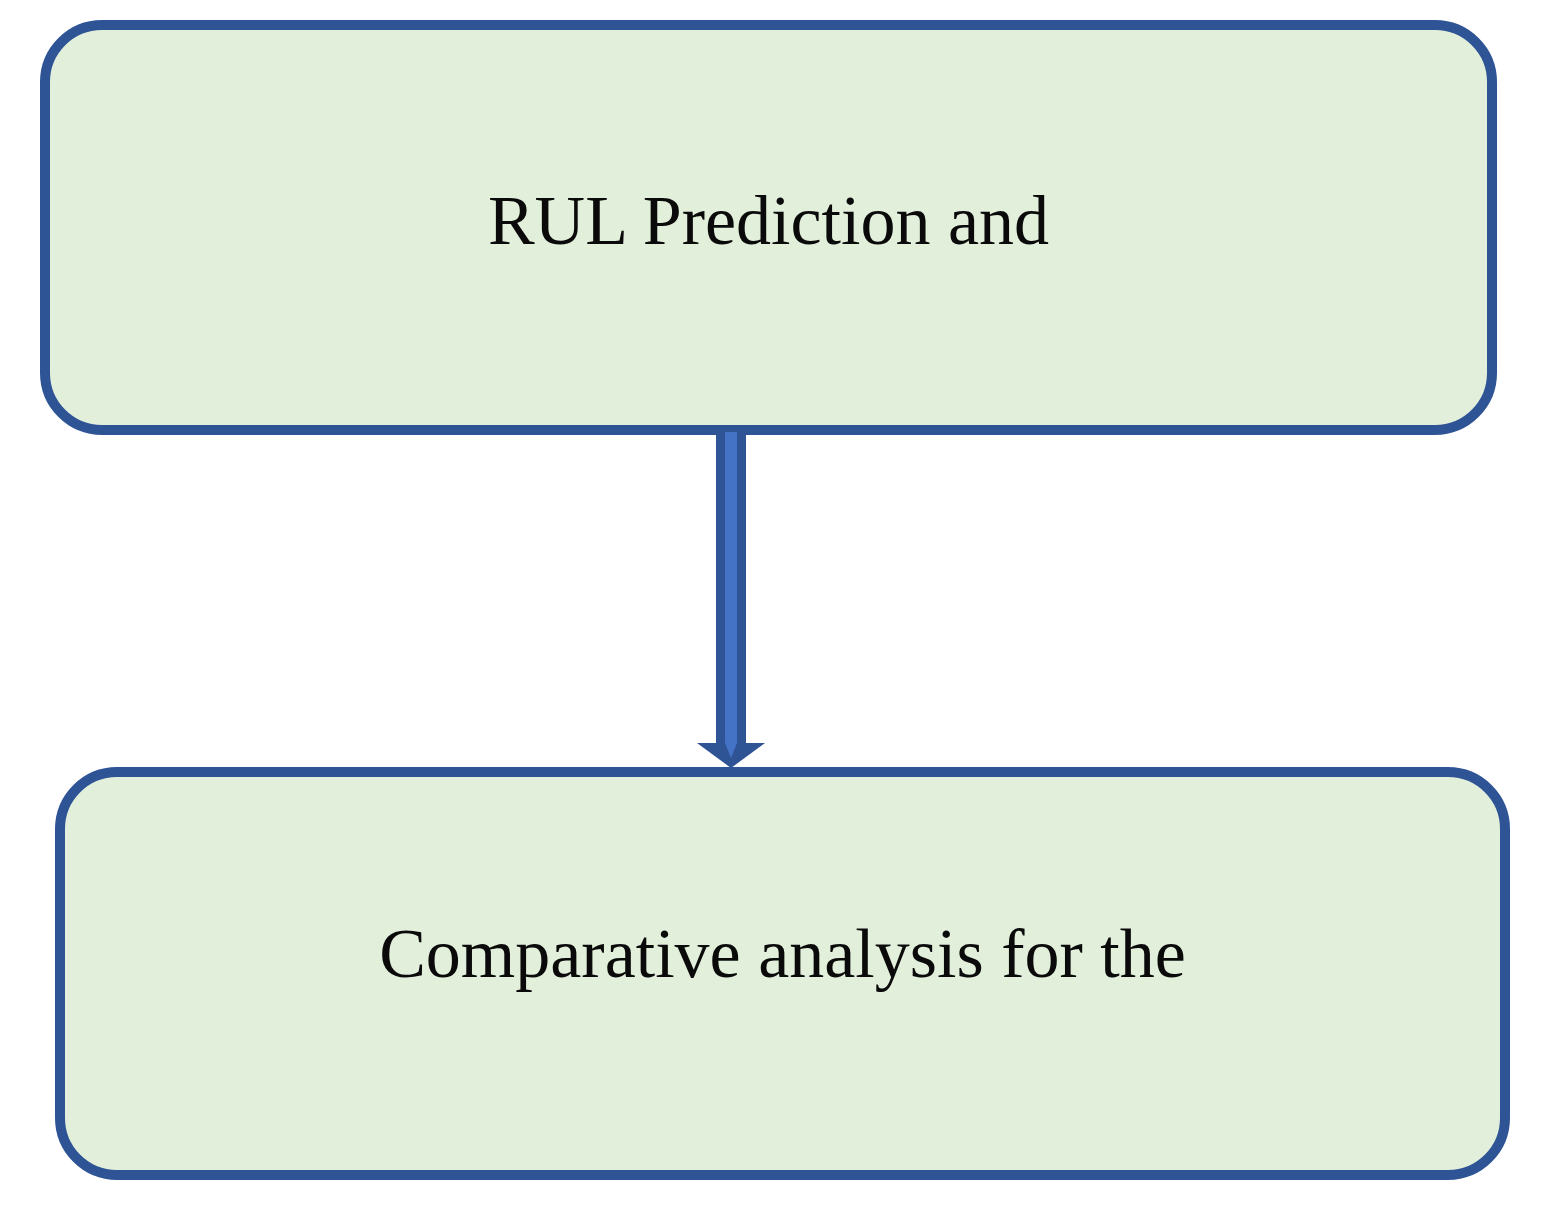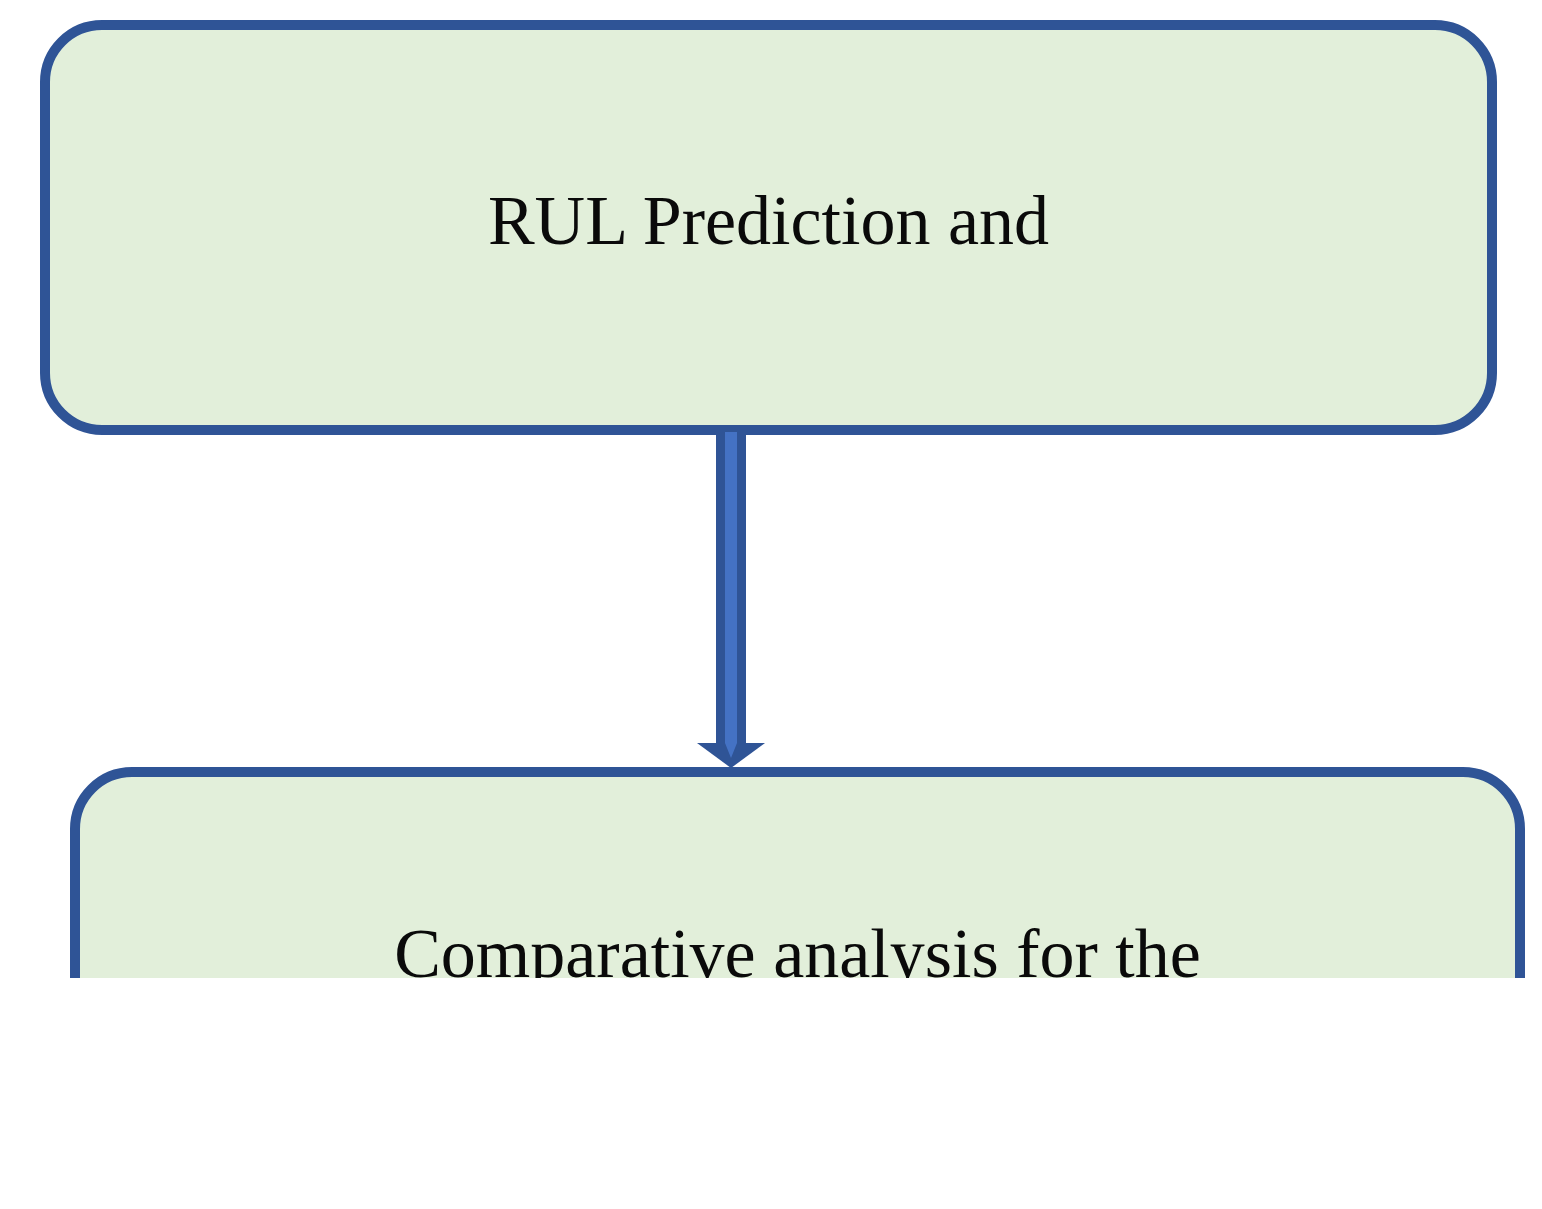--- a/index.html
+++ b/index.html
@@ -3,21 +3,21 @@
 <meta charset="utf-8">
 <style>
   html, body {
     margin: 0;
     padding: 0;
     background: #ffffff;
   }
   .canvas {
     position: relative;
     width: 1542px;
-    height: 978px;
+    height: 1209px;
     background: var(--bg, #ffffff);
     overflow: hidden;
     font-family: "Liberation Serif", "DejaVu Serif", serif;
   }
   .node {
     position: absolute;
     box-sizing: border-box;
     background: var(--node-fill, #e2efda);
     border: 10px solid var(--node-border, #2f5496);
     border-radius: 62px;
@@ -31,21 +31,21 @@
     font-weight: 400;
   }
   .node-top {
     left: 40px;
     top: 20px;
     width: 1457px;
     height: 415px;
     padding-bottom: 12px;
   }
   .node-bottom {
-    left: 70px;
+    left: 55px;
     top: 767px;
     width: 1455px;
     height: 413px;
     padding-bottom: 38px;
   }
   .arrow-svg {
     position: absolute;
     left: 691px;
     top: 432px;
     width: 80px;

